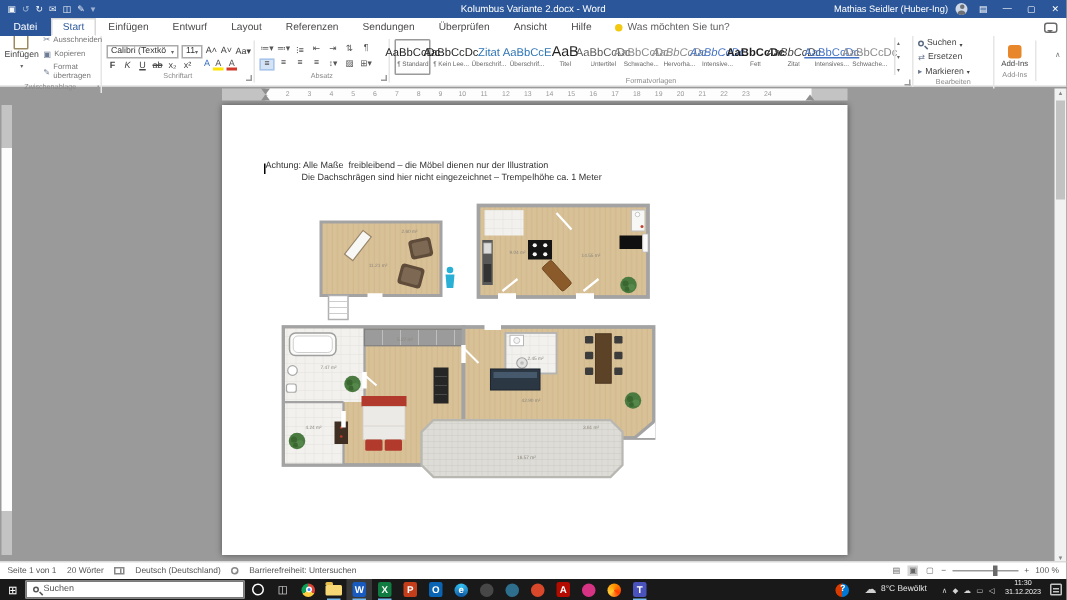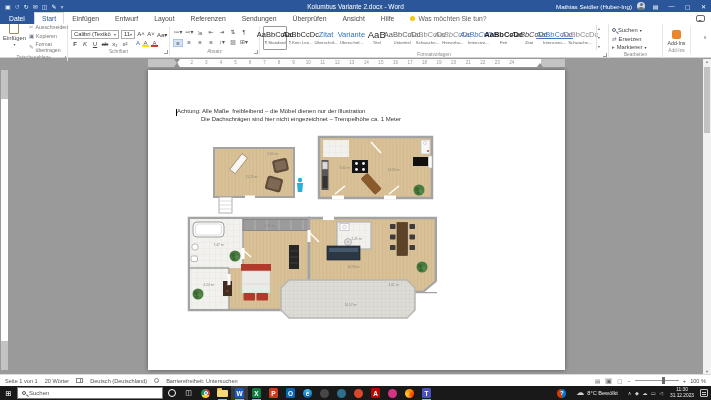--- a/index.html
+++ b/index.html
@@ -307,21 +307,21 @@
           <span class="sp">AaBbCcDc</span>
           <span class="sn">¶ Kein Lee...</span>
         </div>
 
         <div class="style-item">
           <span class="sp h1">Zitat</span>
           <span class="sn">Überschrif...</span>
         </div>
 
         <div class="style-item">
-          <span class="sp h2">Variante</span>
+          <span class="sp h2">AaBbCcE</span>
           <span class="sn">Überschrif...</span>
         </div>
 
         <div class="style-item">
           <span class="sp title">AaB</span>
           <span class="sn">Titel</span>
         </div>
 
         <div class="style-item">
           <span class="sp sub">AaBbCcDc</span>

